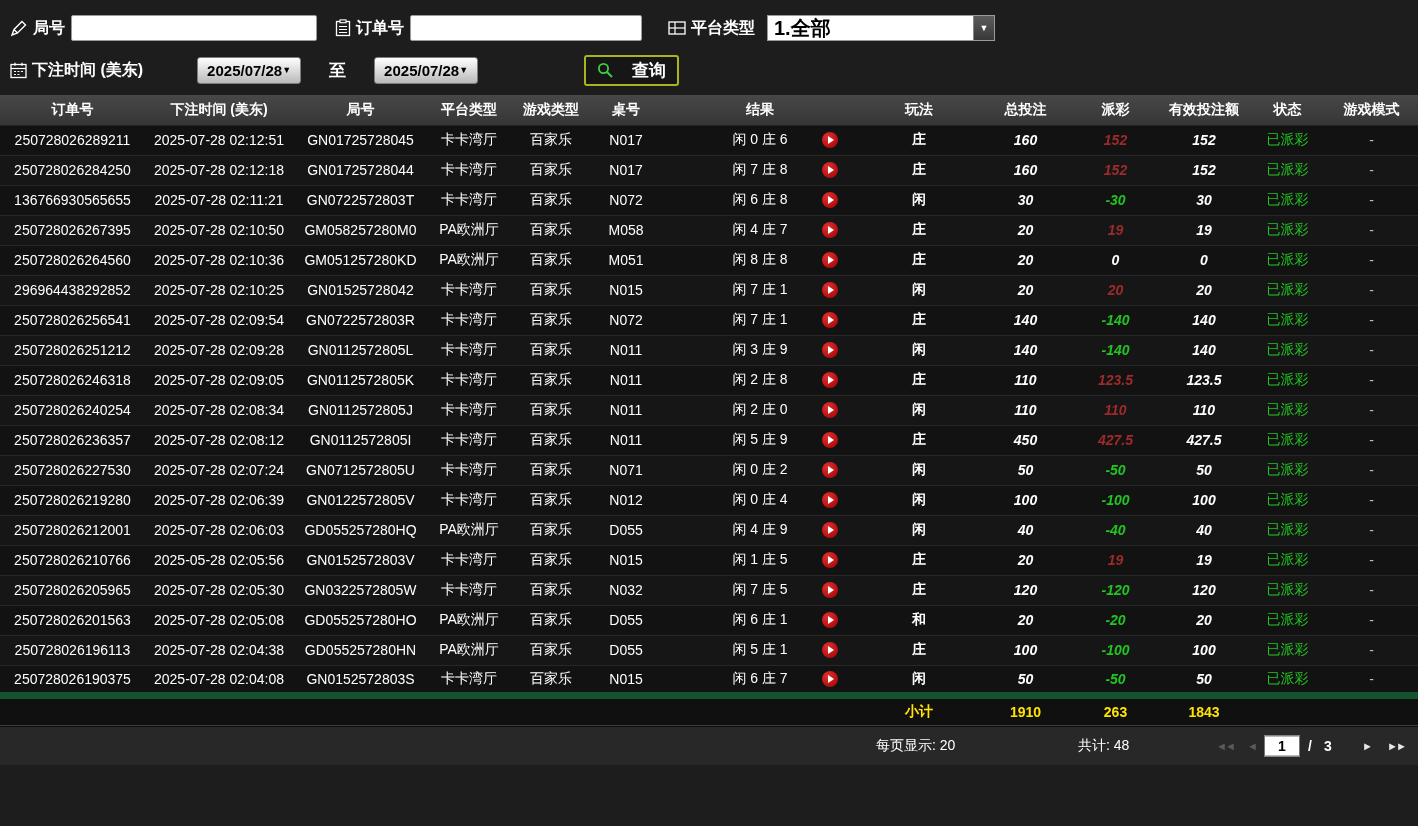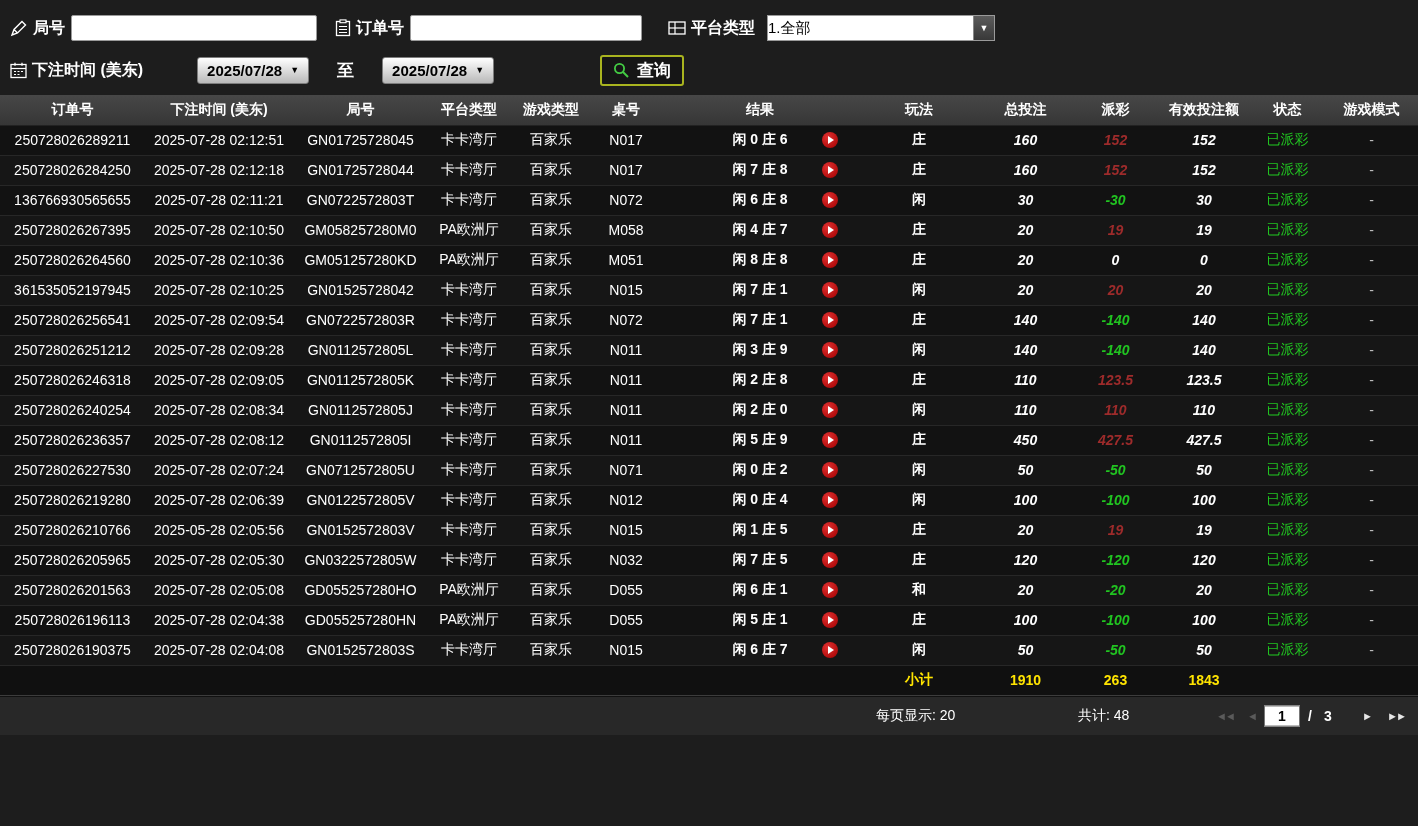--- a/index.html
+++ b/index.html
@@ -10,43 +10,43 @@
   
   .filters { height:95px; padding:13px 10px 0 10px; background:#1d1d1d; }
   .filter-row { display:flex; align-items:center; height:30px; }
   .filter-row + .filter-row { margin-top:12px; }
   .f-icon { display:flex; align-items:center; }
   .f-label { font-weight:bold; font-size:16px; margin:0 6px 0 5px; white-space:nowrap; }
   .text-input { height:26px; background:#fff; border:1px solid #9a9a9a; border-radius:2px; font-size:14px; padding:0 6px; color:#000; outline:none; }
   #round-input { width:246px; margin-right:18px; }
   #order-input { width:232px; margin-right:26px; }
   .select-box { width:228px; height:26px; background:#fff; border:1px solid #9a9a9a; display:flex; align-items:center; position:relative; cursor:pointer; margin-left:6px; }
-  .select-value { color:#000; font-size:15px; flex:1; text-align:left; }
+  .select-value { color:#000; font-size:20px; padding-left:6px; flex:1; text-align:left;font-weight:bold; }
   .select-arrow { width:21px; height:100%; background:linear-gradient(#5c5c5c,#383838); color:#fff; font-size:9px; display:flex; align-items:center; justify-content:center; border-left:1px solid #888; }
-  .date-btn { height:27px; background:linear-gradient(#ffffff,#b9b9b9); border:1px solid #7d7d7d; border-radius:3px; color:#000; font-weight:bold; font-size:15px; padding:0 9px; display:inline-flex; align-items:center; gap:8px; cursor:pointer; font-family:inherit; }
+  .date-btn { height:27px; background:linear-gradient(#ffffff,#b9b9b9); border:1px solid #7d7d7d; border-radius:3px; color:#000; font-weight:bold; font-size:15px; padding:0 9px; display:inline-flex; align-items:center; cursor:pointer; font-family:inherit; }
   .date-btn .caret { font-size:9px; }
   .to-label { font-weight:bold; font-size:17px; margin:0 28px; }
-  .query-btn { margin-left:106px; height:31px; padding:0 11px; background:#161616; border:2px solid #a9b41f; border-radius:3px; color:#fff; font-weight:bold; font-size:17px; display:inline-flex; align-items:center; gap:7px; cursor:pointer; font-family:inherit; }
+  .query-btn { margin-left:106px; height:31px; padding:0 11px; background:#161616; border:2px solid #a9b41f; border-radius:3px; color:#fff; font-weight:bold; font-size:17px; display:inline-flex; align-items:center; gap:18px; cursor:pointer; font-family:inherit; }
 
   
   table { width:1418px; border-collapse:collapse; table-layout:fixed; }
   thead th { height:30px; background:linear-gradient(#474747,#363636); font-size:14px; font-weight:bold; color:#fff; border-bottom:1px solid #222; }
   tbody td { height:30px; text-align:center; font-size:14px; background:#121212; border-bottom:1px solid #272727; color:#fff; white-space:nowrap; overflow:hidden; }
   tbody tr:nth-child(even) td { background:#161616; }
   td.num { font-weight:bold;font-style:italic; }
   td.play { font-weight:bold; }
   .win { color:#9e2b2b; }
   .lose { color:#21c421; }
   .zero { color:#fff; }
   td.status { color:#21c421; }
   td.dim { color:#bbb; }
-  .result-cell { position:relative;font-weight:bold; }
+  .result-cell { position:relative; }
   .replay-icon { position:absolute; right:22px; top:50%; transform:translateY(-50%); width:16px; height:16px; border-radius:50%; background:radial-gradient(circle at 35% 30%, #e03030, #a00000); display:flex; align-items:center; justify-content:center; cursor:pointer; }
   .replay-tri { width:0; height:0; border-left:6px solid #fff; border-top:4px solid transparent; border-bottom:4px solid transparent; margin-left:2px; }
-  tr.summary-row td { background:#101010 !important; border-top:1px solid #14532d; border-bottom:1px solid #3c3c3c; }
+  tr.summary-row td { background:#101010 !important; border-top:7px solid #14532d; border-bottom:1px solid #3c3c3c; }
   .sum-label, .sum-val { color:#ffe400 !important; font-weight:bold; font-size:14px; }
 
   
   .pagination { position:relative; height:39px; background:#282828; border-top:1px solid #101010; font-size:14px; }
   .pg-item { position:absolute; top:50%; transform:translateY(-50%); white-space:nowrap; }
   .pg-perpage { left:876px; }
   .pg-total { left:1078px; }
   .pg-arrow { font-size:11px; letter-spacing:-2px; cursor:pointer; }
   .pg-arrow.disabled { color:#5a5a5a; }
   .pg-arrow.active { color:#e8e8e8; }
@@ -237,21 +237,21 @@
             <span class="replay-tri"></span>
           </span></td>
         <td class="play">庄</td>
         <td class="num">20</td>
         <td class="num zero">0</td>
         <td class="num">0</td>
         <td class="status">已派彩</td>
         <td class="dim">-</td>
       </tr>
       <tr>
-        <td>361535052197945</td>
+        <td>296964438292852</td>
         <td>2025-07-28 02:10:25</td>
         <td>GN01525728042</td>
         <td>卡卡湾厅</td>
         <td>百家乐</td>
         <td>N015</td>
         <td class="result-cell"><span>闲 7 庄 1</span><span class="replay-icon">
             <span class="replay-tri"></span>
           </span></td>
         <td class="play">闲</td>
         <td class="num">20</td>
@@ -369,20 +369,37 @@
         <td>卡卡湾厅</td>
         <td>百家乐</td>
         <td>N012</td>
         <td class="result-cell"><span>闲 0 庄 4</span><span class="replay-icon">
             <span class="replay-tri"></span>
           </span></td>
         <td class="play">闲</td>
         <td class="num">100</td>
         <td class="num lose">-100</td>
         <td class="num">100</td>
+        <td class="status">已派彩</td>
+        <td class="dim">-</td>
+      </tr>
+      <tr>
+        <td>250728026212001</td>
+        <td>2025-07-28 02:06:03</td>
+        <td>GD055257280HQ</td>
+        <td>PA欧洲厅</td>
+        <td>百家乐</td>
+        <td>D055</td>
+        <td class="result-cell"><span>闲 4 庄 9</span><span class="replay-icon">
+            <span class="replay-tri"></span>
+          </span></td>
+        <td class="play">闲</td>
+        <td class="num">40</td>
+        <td class="num lose">-40</td>
+        <td class="num">40</td>
         <td class="status">已派彩</td>
         <td class="dim">-</td>
       </tr>
       <tr>
         <td>250728026210766</td>
         <td>2025-05-28 02:05:56</td>
         <td>GN0152572803V</td>
         <td>卡卡湾厅</td>
         <td>百家乐</td>
         <td>N015</td>

